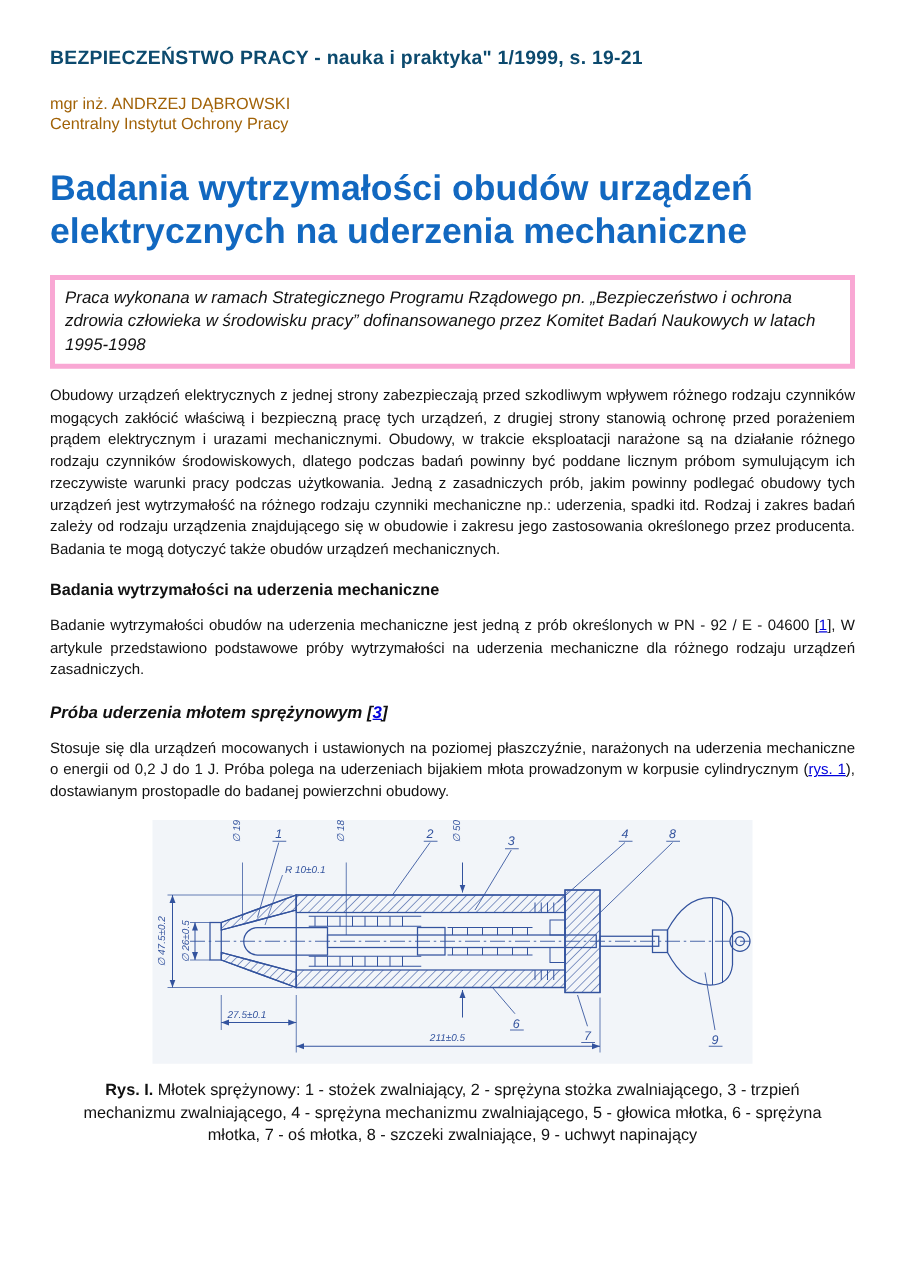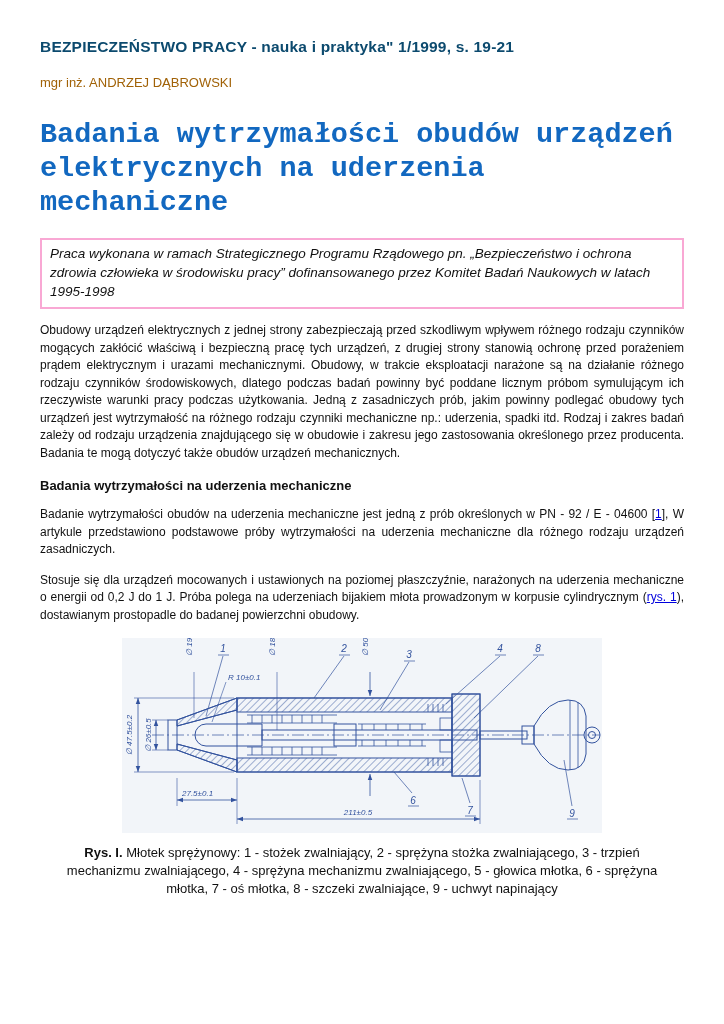--- a/index.html
+++ b/index.html
@@ -13,29 +13,29 @@
   }
   .journal-header{
     color:#0c4a6e;
     font-size:15.5px;
     font-weight:bold;
     letter-spacing:.2px;
   }
   .author-block{margin-top:19px;font-size:13px;line-height:16px;color:#a16207;}
   .article-title{
     margin:27px 0 0 0;
-    font-family:Liberation Mono, monospace;
+    font-family:Liberation Sans, sans-serif;
     font-weight:bold;
     font-size:28.5px;
     line-height:34px;
     color:#1268c0;
   }
   .program-box{
     margin-top:18px;
-    border:2px solid #f9a8d4;
+    border:4px solid #f9a8d4;
     padding:4px 8px 6px 8px;
     font-size:13.5px;
     line-height:19px;
     font-style:italic;
     color:#111;
   }
   .section-heading{
     font-size:13px;font-weight:bold;margin:16px 0 0 0;color:#111;
   }
   .sub-heading{
@@ -58,35 +58,37 @@
 </style>
 </head>
 <body>
 
 <div>
 
   <div class="journal-header">BEZPIECZEŃSTWO PRACY - nauka i praktyka" 1/1999, s. 19-21</div>
 
   <div class="author-block">
     <div>mgr inż. ANDRZEJ DĄBROWSKI</div>
+    <div>Centralny Instytut Ochrony Pracy</div>
   </div>
 
   <h1 class="article-title">Badania wytrzymałości obudów urządzeń elektrycznych na uderzenia mechaniczne</h1>
 
   <div class="program-box">
     <span>Praca wykonana w ramach Strategicznego Programu Rządowego pn. „Bezpieczeństwo i ochrona zdrowia człowieka w środowisku pracy” dofinansowanego przez Komitet Badań Naukowych w latach 1995-1998</span>
   </div>
 
 
   <p class="body-par">Obudowy urządzeń elektrycznych z jednej strony zabezpieczają przed szkodliwym wpływem różnego rodzaju czynników mogących zakłócić właściwą i bezpieczną pracę tych urządzeń, z drugiej strony stanowią ochronę przed porażeniem prądem elektrycznym i urazami mechanicznymi. Obudowy, w trakcie eksploatacji narażone są na działanie różnego rodzaju czynników środowiskowych, dlatego podczas badań powinny być poddane licznym próbom symulującym ich rzeczywiste warunki pracy podczas użytkowania. Jedną z zasadniczych prób, jakim powinny podlegać obudowy tych urządzeń jest wytrzymałość na różnego rodzaju czynniki mechaniczne np.: uderzenia, spadki itd. Rodzaj i zakres badań zależy od rodzaju urządzenia znajdującego się w obudowie i zakresu jego zastosowania określonego przez producenta. Badania te mogą dotyczyć także obudów urządzeń mechanicznych.</p>
 
   <h3 class="section-heading">Badania wytrzymałości na uderzenia mechaniczne</h3>
 
   <p class="body-par"><span>Badanie wytrzymałości obudów na uderzenia mechaniczne jest jedną z prób określonych w PN - 92 / E - 04600 [</span><a class="ref-link">1</a><span>], W artykule przedstawiono podstawowe próby wytrzymałości na uderzenia mechaniczne dla różnego rodzaju urządzeń zasadniczych.</span></p>
 
+  <h4 class="sub-heading"><span>Próba uderzenia młotem sprężynowym [</span><a class="ref-link">3</a><span>]</span></h4>
 
   <p class="body-par"><span>Stosuje się dla urządzeń mocowanych i ustawionych na poziomej płaszczyźnie, narażonych na uderzenia mechaniczne o energii od 0,2 J do 1 J. Próba polega na uderzeniach bijakiem młota prowadzonym w korpusie cylindrycznym (</span><a class="ref-link">rys. 1</a><span>), dostawianym prostopadle do badanej powierzchni obudowy.</span></p>
 
   <div class="figure-wrap">
     <svg class="figure-canvas" width="480" height="195" viewBox="0 0 480 195" xmlns="http://www.w3.org/2000/svg">
       <defs>
         <pattern id="hatch" width="5" height="5" patternUnits="userSpaceOnUse" patternTransform="rotate(45)">
           <line x1="0" y1="0" x2="0" y2="5" stroke="#33539e" stroke-width="0.9"></line>
         </pattern>
         <marker id="arw" markerWidth="9" markerHeight="8" refX="8" refY="4" orient="auto-start-reverse">

